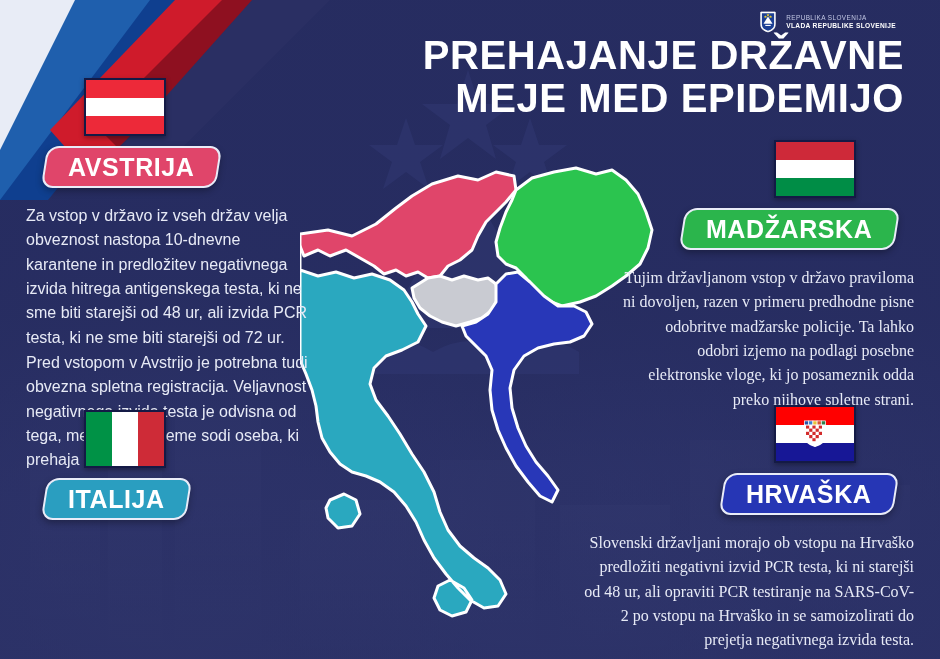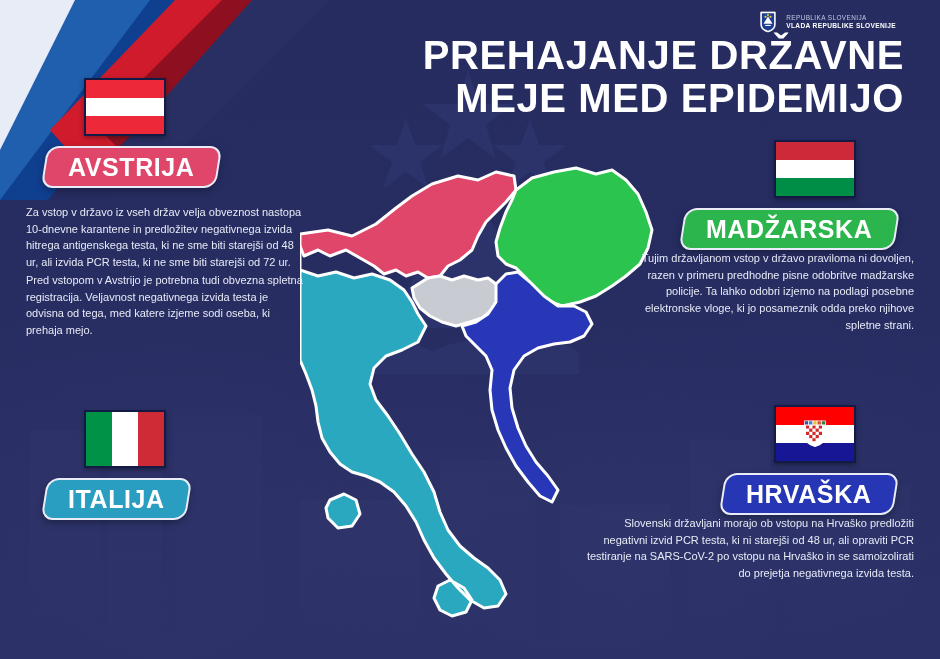--- a/index.html
+++ b/index.html
@@ -98,34 +98,34 @@
   }
   .banner b {
     transform: skewX(9deg);
     color: #fff; font-weight: 800;
     font-size: 25px; letter-spacing: .6px;
     white-space: nowrap;
   }
 
   .body-text {
     color: #e7eaf6;
-    font-size: 11px;
+    font-size: 16px;
     line-height: 1.52;
   }
   .body-text p + p { margin-top: 1px; }
 
   
   .panel-left .flag-wrap { justify-content: flex-start; padding-left: 66px; }
   .panel-left .banner-row { margin-top: 10px; padding-left: 26px; }
   .panel-left .body-text { margin-top: 16px; padding-left: 8px; text-align: left; }
 
   
   .panel-right .flag-wrap { justify-content: flex-end; padding-right: 66px; }
   .panel-right .banner-row { margin-top: 10px; text-align: right; padding-right: 26px; }
-  .panel-right .body-text { padding-right: 8px; text-align: right; }
+  .panel-right .body-text { margin-top: 16px; padding-right: 8px; text-align: right; font-family: Liberation Serif, serif; }
 </style>
 </head>
 <body>
 
 <div id="page">
 
   <div class="bg-photo"></div>
   <div class="bg-blocks">
     <i style="left:30px;  top:430px; width:70px;  height:229px;"></i>
     <i style="left:108px; top:470px; width:54px;  height:189px;"></i>

